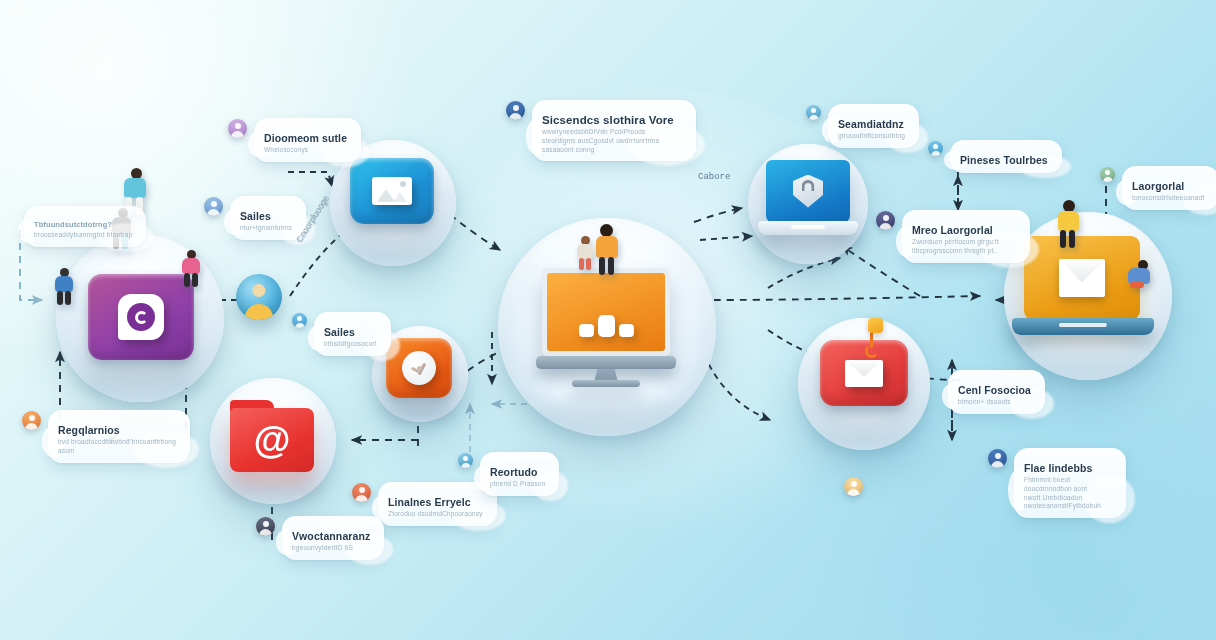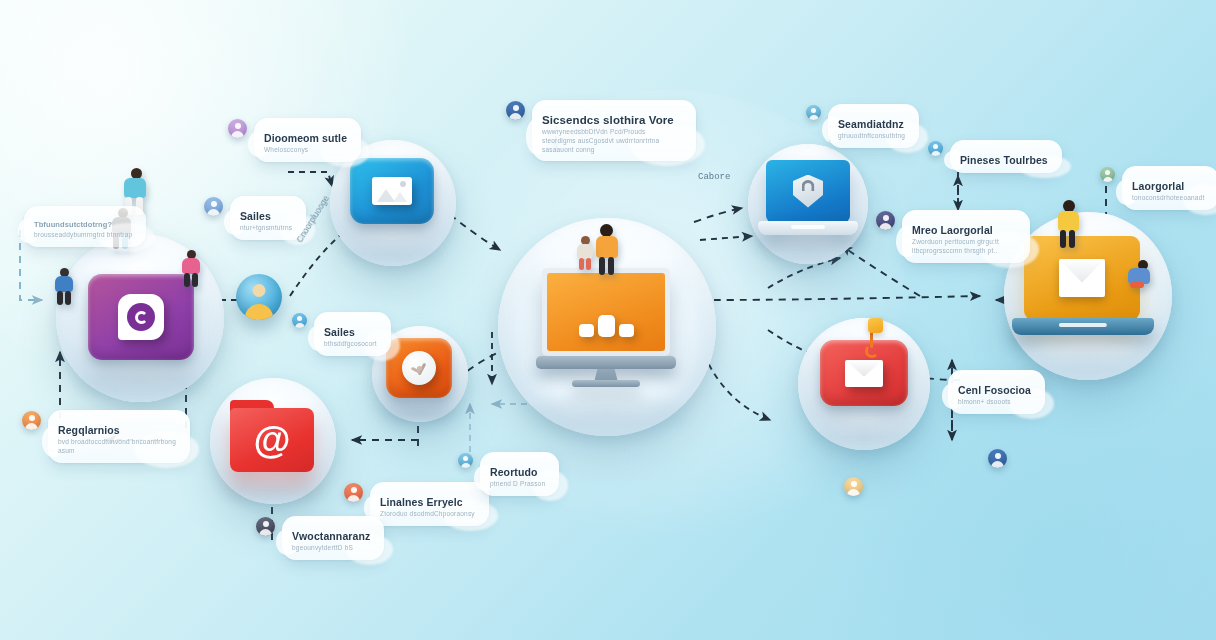--- a/index.html
+++ b/index.html
@@ -404,21 +404,21 @@
     <div class="avatar" style="background:linear-gradient(160deg,#f8b06a,#f07f3c);">
         <div class="head"></div>
         <div class="body"></div>
       </div>
     <div class="chipbody">
       <div class="chiptitle">Regqlarnios</div>
       <div class="chipsub two">bvd broadtoccdtunvond bncoantfrbong asum</div>
     </div>
   </div>
 
-  <div class="chip" style="left:344px; top:482px;">
+  <div class="chip" style="left:352px; top:482px;">
     <div class="avatar" style="background:linear-gradient(160deg,#f28e6a,#e8603e);">
         <div class="head"></div>
         <div class="body"></div>
       </div>
     <div class="chipbody">
       <div class="chiptitle">Linalnes Erryelc</div>
       <div class="chipsub">Ztoroduo dsodmdChpooraonsy</div>
     </div>
   </div>
 
@@ -458,20 +458,24 @@
         <div class="head"></div>
         <div class="body"></div>
       </div>
   </div>
 
   <div class="chip wide" style="left:988px; top:448px;">
     <div class="avatar" style="background:linear-gradient(160deg,#4f7fc0,#2f5f9e);">
         <div class="head"></div>
         <div class="body"></div>
       </div>
+    <div class="chipbody">
+      <div class="chiptitle">Flae Iindebbs</div>
+      <div class="chipsub" style="max-width:80px;">Fhtmmnt boeot doocdrnnodbon aont nwott Unrbdtoadun nwoteeanonstlFythdobuh</div>
+    </div>
   </div>
 
   <div class="chip" style="left:292px; top:312px;">
     <div class="avatar sm" style="background:linear-gradient(160deg,#7cc9ef,#4aa9dd);">
         <div class="head"></div>
         <div class="body"></div>
       </div>
     <div class="chipbody">
       <div class="chiptitle">Sailes</div>
       <div class="chipsub">bthsddfgcosocort</div>

